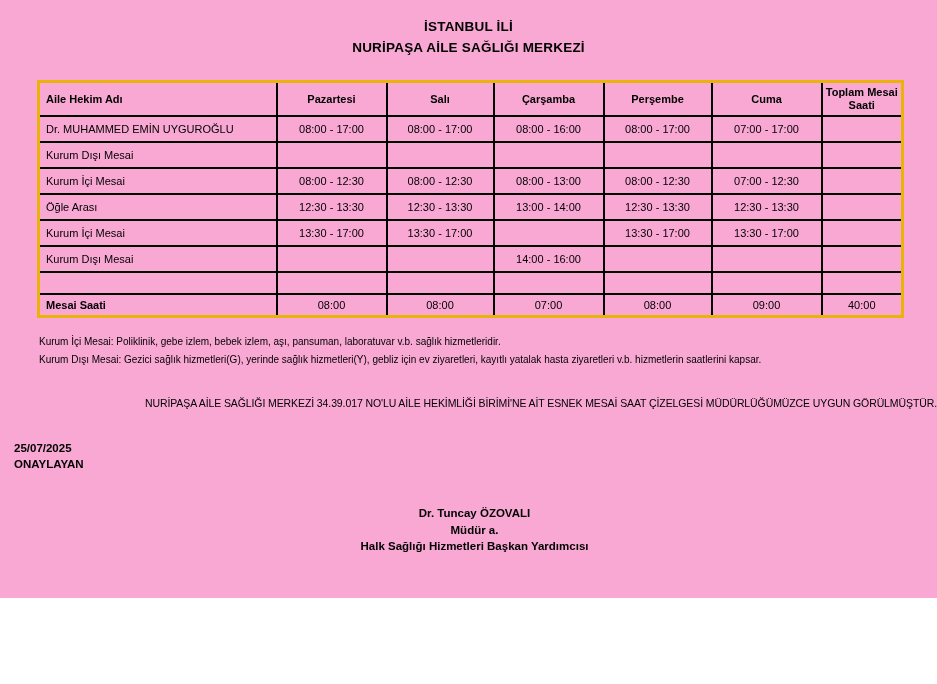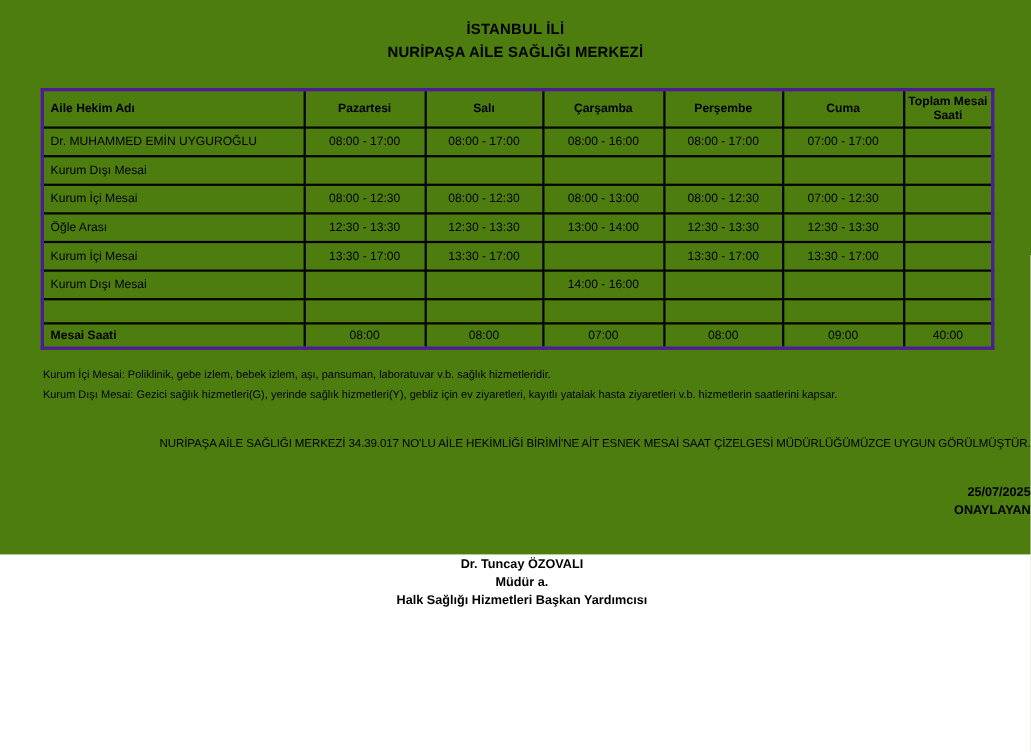--- a/index.html
+++ b/index.html
@@ -8,37 +8,37 @@
     padding: 0;
     background: #ffffff;
     width: 937px;
     height: 684px;
     font-family: "Liberation Sans", sans-serif;
     color: #000;
     overflow: hidden;
   }
   .page {
     width: 937px;
-    height: 504px;
-    background: #4d7c0f;
+    height: 598px;
+    background: #f9a8d4;
     position: relative;
   }
   .title-block {
     padding-top: 16px;
     text-align: center;
     font-weight: bold;
     font-size: 13.5px;
     line-height: 21px;
     letter-spacing: 0.2px;
   }
   table.schedule {
     border-collapse: collapse;
     table-layout: fixed;
     margin: 22px 0 0 37px;
-    border: 3px solid #4c1d95;
+    border: 3px solid #eab308;
     width: 864px;
   }
   table.schedule th,
   table.schedule td {
     border: 2px solid #000;
     font-size: 11px;
     text-align: center;
     vertical-align: middle;
     padding: 0 4px;
     overflow: hidden;
@@ -67,21 +67,21 @@
   .approval-statement {
     margin-top: 28px;
     text-align: right;
     font-weight: normal;
     font-size: 10.5px;
     letter-spacing: -0.1px;
   }
   .date-block {
     margin-top: 31px;
     padding-left: 14px;
-    text-align: right;
+    text-align: left;
     font-weight: bold;
     font-size: 11.5px;
     line-height: 16px;
   }
   .signature-block {
     margin-top: 33px;
     padding-left: 12px;
     text-align: center;
     font-weight: bold;
     font-size: 11.5px;

